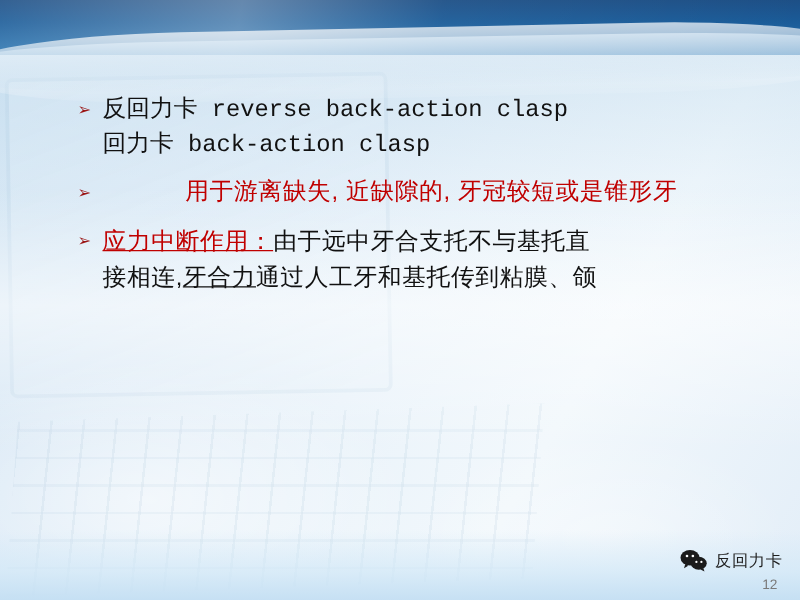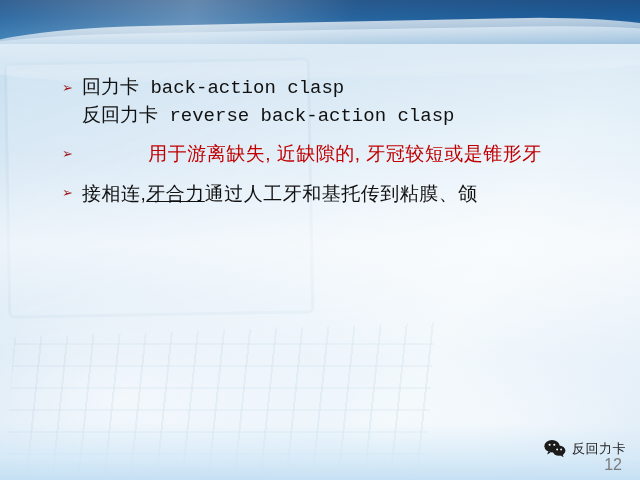--- a/index.html
+++ b/index.html
@@ -162,21 +162,21 @@
   .footer-text {
     font-size: 13px;
     color: #1f1f1f;
     font-family: "DejaVu Sans", sans-serif;
     letter-spacing: 0.5px;
   }
   .page-num {
     position: absolute;
     right: 18px;
     bottom: 6px;
-    font-size: 16px;
+    font-size: 11px;
     color: #7a7a7a;
     font-family: "Liberation Sans", sans-serif;
     margin-top: 44px;
   }
 </style>
 </head>
 <body>
 
 <div class="slide">
 
@@ -190,35 +190,38 @@
   <div class="top-curve2"></div>
   <div class="top-curve"></div>
   <div class="mid-sheen"></div>
   <div class="bottom-band"></div>
 
   <div class="content">
 
     <div class="bullet-row">
       <div class="arrow">➢</div>
       <div class="btext para-1">
+        <div class="line-en">反回力卡 reverse back-action clasp</div>
         <div class="line-en">回力卡 back-action clasp</div>
-        <div class="line-en">反回力卡 reverse back-action clasp</div>
       </div>
     </div>
 
     <div class="bullet-row gap-block">
       <div class="arrow">➢</div>
       <div class="btext para-2">
         <div>用于游离缺失, 近缺隙的, 牙冠较短或是锥形牙</div>
       </div>
     </div>
 
     <div class="bullet-row gap-block">
       <div class="arrow">➢</div>
       <div class="btext para-3">
+        <div>
+          <span class="redu">应力中断作用：</span><span>由于远中牙合支托不与基托直</span>
+        </div>
         <div>
           <span>接相连,</span><span class="blk-u">牙合力</span><span>通过人工牙和基托传到粘膜、颌</span>
         </div>
       </div>
     </div>
 
   </div>
 
   <div class="footer-logo">
     <span class="wechat-icon">

